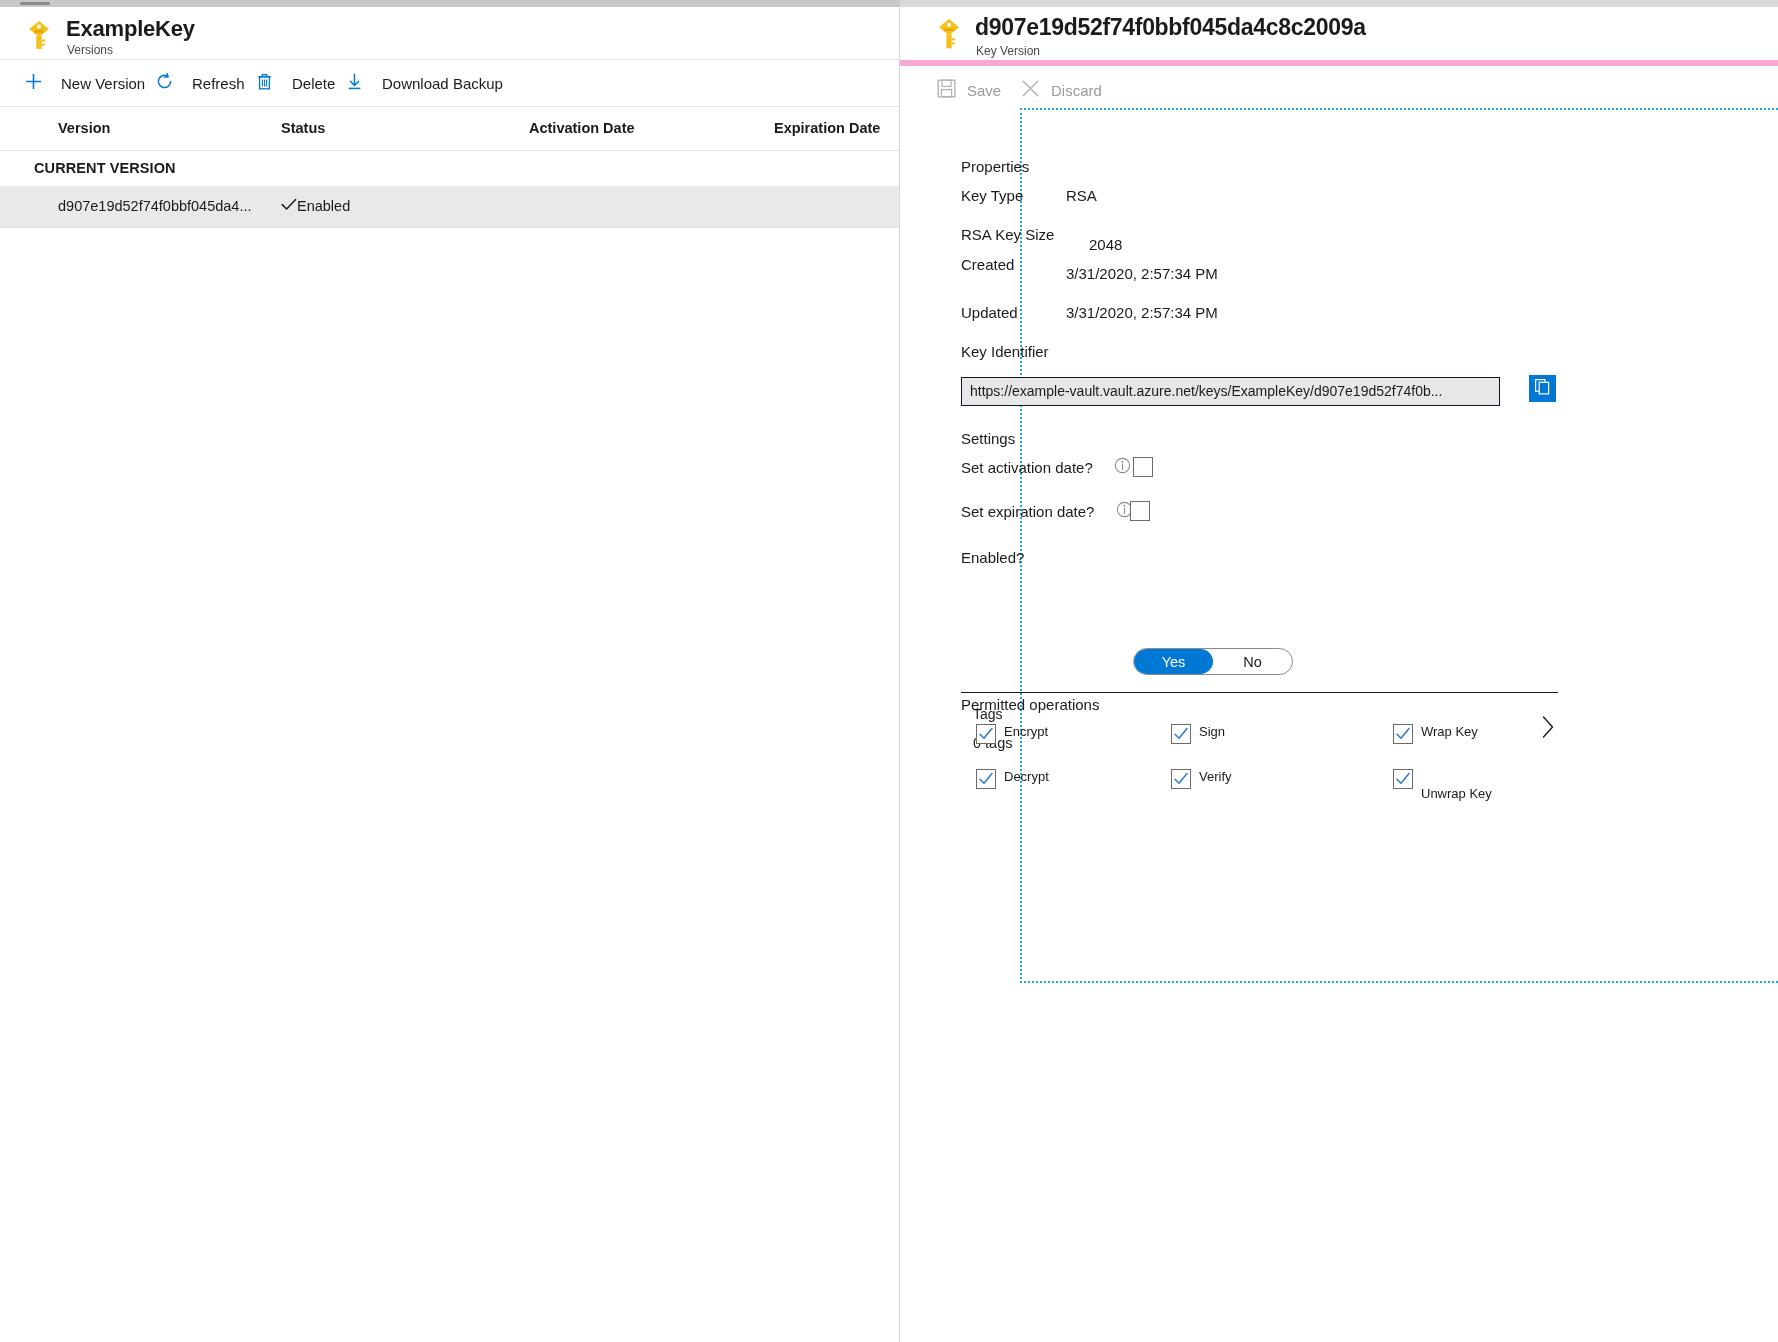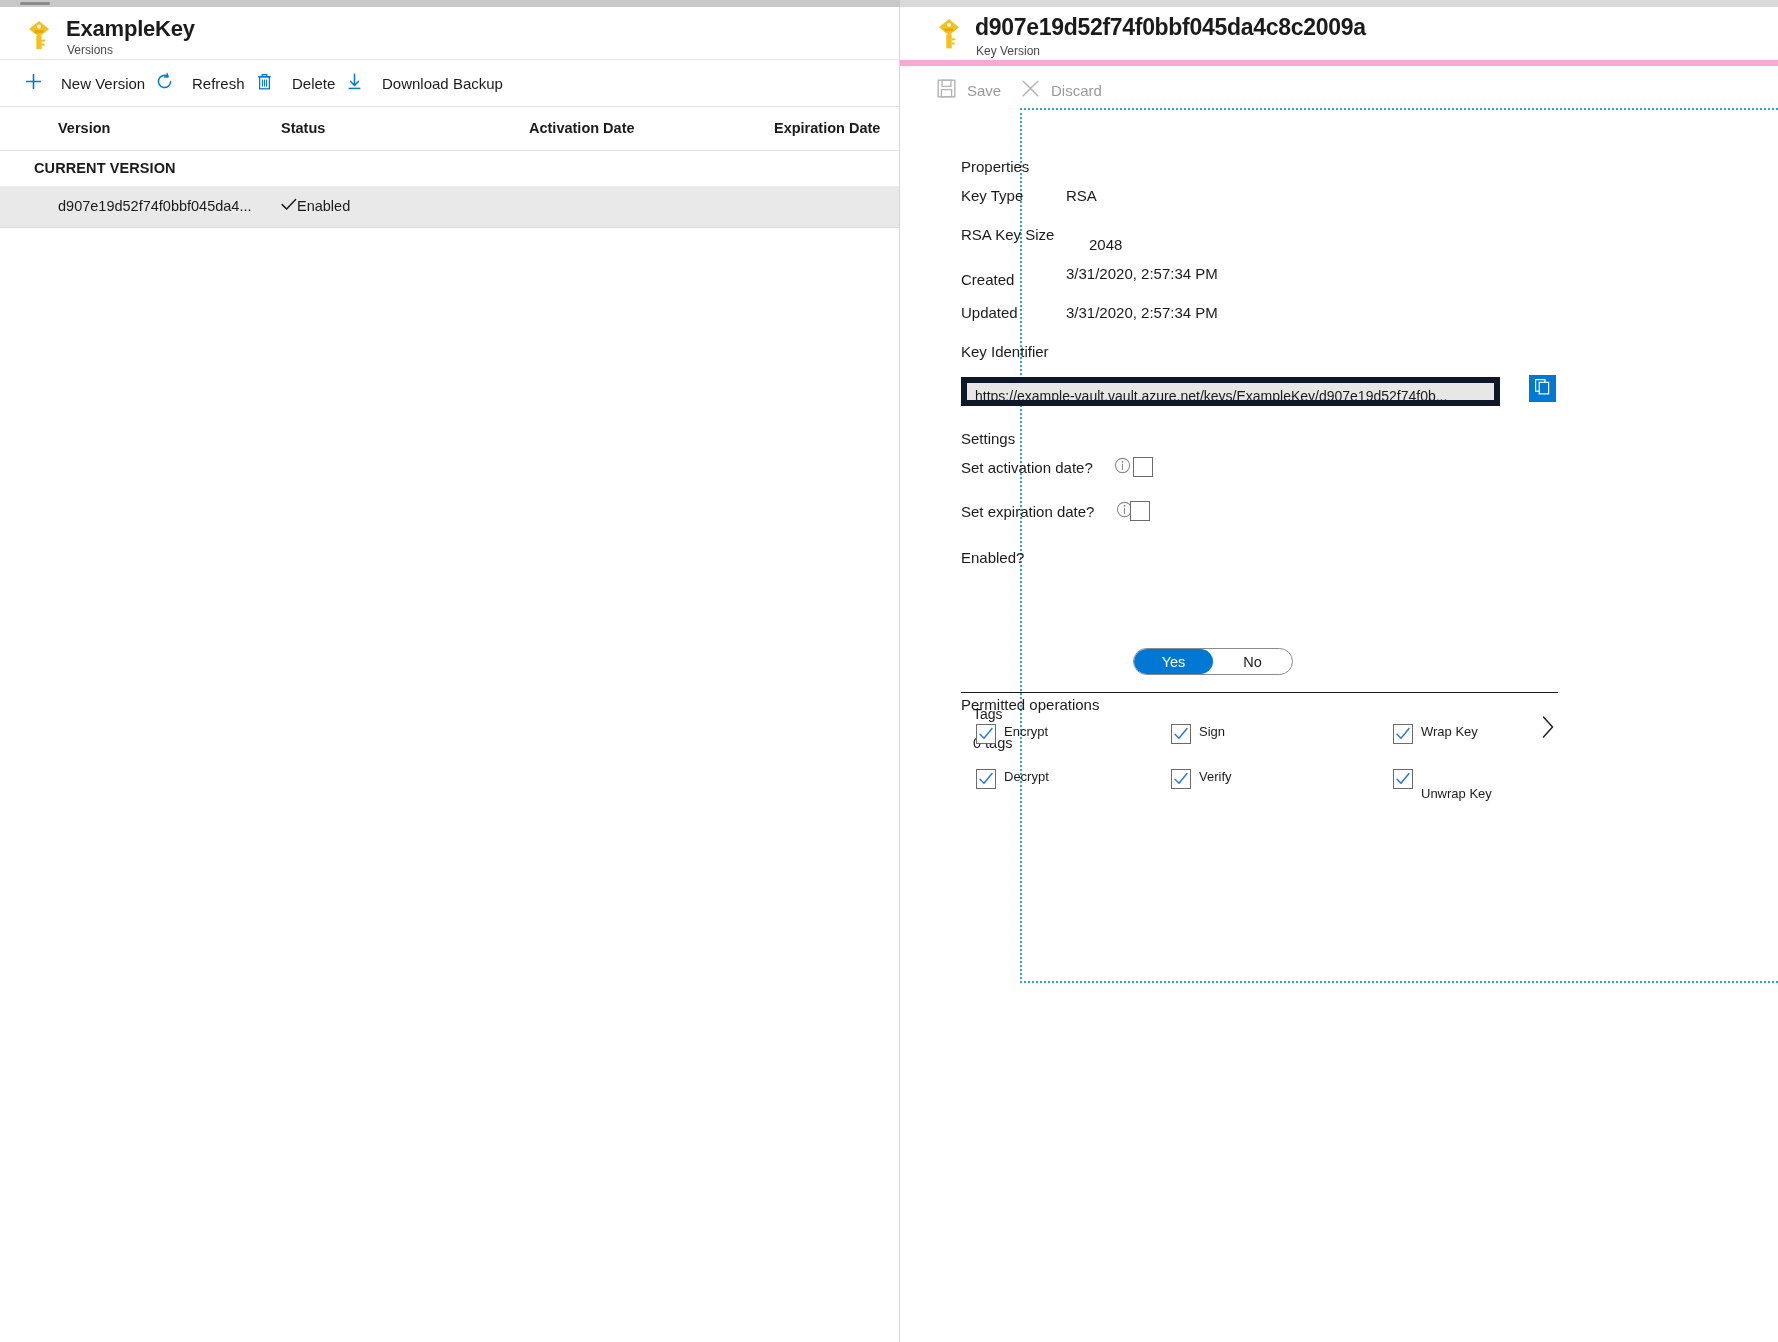--- a/index.html
+++ b/index.html
@@ -190,21 +190,21 @@
   }
   .prop-value {
     position: absolute;
     font-size: 15px; color: #1b1b1b; white-space: nowrap;
   }
   .kid-box {
     position: absolute;
     left: 61px; top: 269px;
     width: 539px; height: 29px;
     background: #e7e7e7;
-    border: 6px solid #0f172a;
+    border: 1px solid #0f172a;
     font-size: 14px;
     color: #1b1b1b;
     padding: 0 8px;
     font-family: "Liberation Sans", sans-serif;
     line-height: 27px;
     white-space: nowrap;
     overflow: hidden;
   }
   .copy-btn {
     position: absolute;
@@ -409,21 +409,21 @@
   <div class="form">
 
     <div class="sec-title" style="left:61px; top:50px;">Properties</div>
 
     <div class="prop-label" style="left:61px; top:79px;">Key Type</div>
     <div class="prop-value" style="left:166px; top:79px;">RSA</div>
 
     <div class="prop-label" style="left:61px; top:118px;">RSA Key Size</div>
     <div class="prop-value" style="left:166px; top:128px;margin-left:23px;">2048</div>
 
-    <div class="prop-label" style="left:61px; top:163px;text-align:center;">Created</div>
+    <div class="prop-label" style="left:61px; top:148px;text-align:center;">Created</div>
     <div class="prop-value" style="left:166px; top:157px;">3/31/2020, 2:57:34 PM</div>
 
     <div class="prop-label" style="left:61px; top:196px;">Updated</div>
     <div class="prop-value" style="left:166px; top:196px;">3/31/2020, 2:57:34 PM</div>
 
     <div class="prop-label" style="left:61px; top:235px;">Key Identifier</div>
     <div class="kid-box">https://example-vault.vault.azure.net/keys/ExampleKey/d907e19d52f74f0b...</div>
     <div class="copy-btn">
       <span>
         <svg width="17" height="17" viewBox="0 0 17 17">

